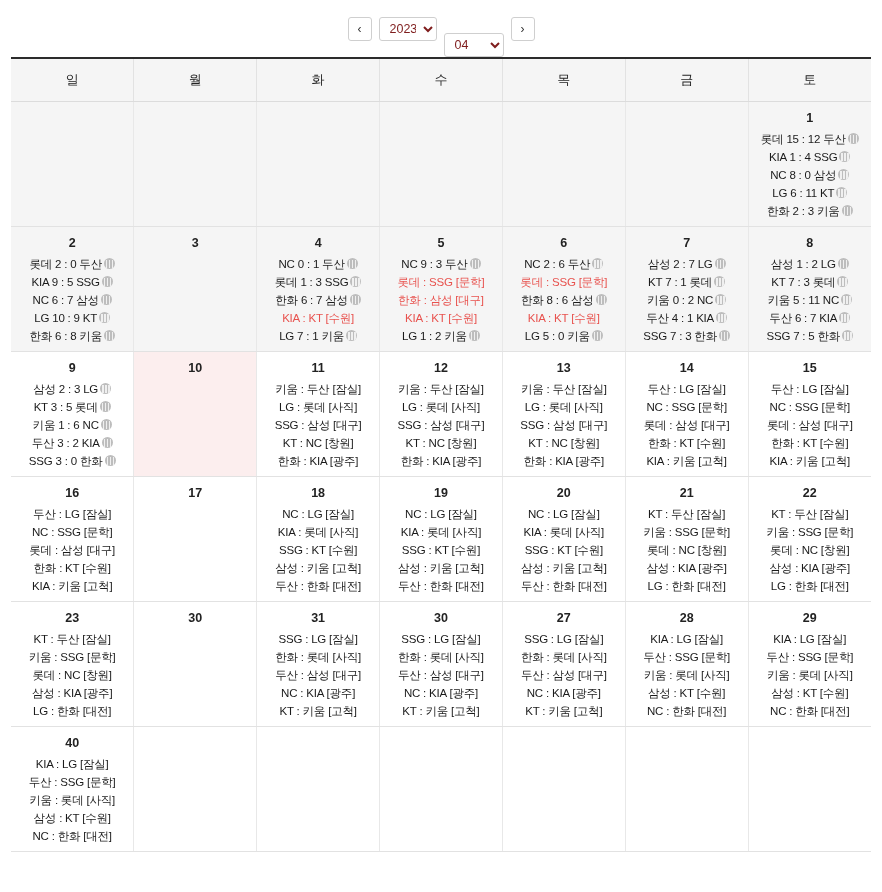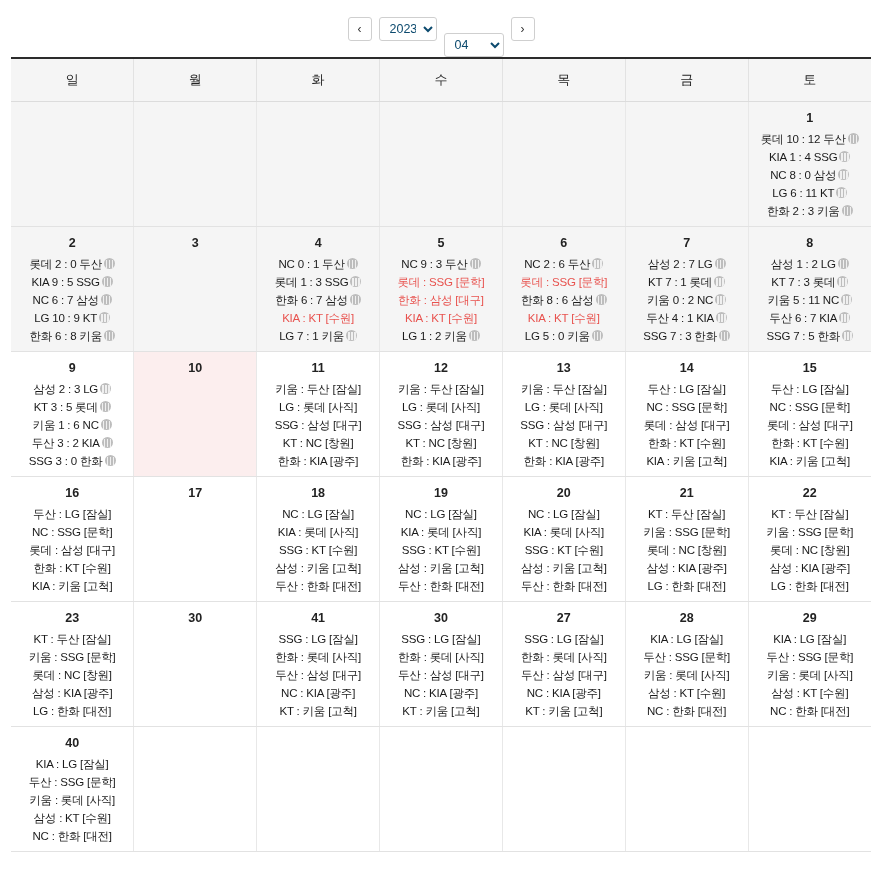--- a/index.html
+++ b/index.html
@@ -39,21 +39,21 @@
     cursor: pointer;
     padding: 0;
     box-sizing: border-box;
     font-family: "Liberation Sans", sans-serif;
   }
   .nav-select {
     height: 24px;
     border: 1px solid #cfcfcf;
     border-radius: 3px;
     background: #ffffff;
-    color: #0c4a6e;
+    color: #7f1d1d;
     font-size: 12.5px;
     padding: 0 4px 0 6px;
     box-sizing: border-box;
     font-family: "Liberation Sans", sans-serif;
     cursor: pointer;
   }
   .sel-year { width: 58px; }
   .sel-month { width: 60px; margin-top: 32px; }
 
   
@@ -165,21 +165,21 @@
       <tbody id="cal-body">
           <tr class="shaded">
             <td class="empty-cell"></td>
             <td class="empty-cell"></td>
             <td class="empty-cell"></td>
             <td class="empty-cell"></td>
             <td class="empty-cell"></td>
             <td class="empty-cell"></td>
             <td>
               <span class="daynum">1</span>
-              <div class="game"><span>롯데 10 : 12 두산</span><span class="vod"></span></div>
+              <div class="game"><span>롯데 15 : 12 두산</span><span class="vod"></span></div>
               <div class="game"><span>KIA 1 : 4 SSG</span><span class="vod"></span></div>
               <div class="game"><span>NC 8 : 0 삼성</span><span class="vod"></span></div>
               <div class="game"><span>LG 6 : 11 KT</span><span class="vod"></span></div>
               <div class="game"><span>한화 2 : 3 키움</span><span class="vod"></span></div>
             </td>
           </tr>
           <tr class="shaded">
             <td>
               <span class="daynum">2</span>
               <div class="game"><span>롯데 2 : 0 두산</span><span class="vod"></span></div>
@@ -344,21 +344,21 @@
               <div class="game"><span>KT : 두산 [잠실]</span></div>
               <div class="game"><span>키움 : SSG [문학]</span></div>
               <div class="game"><span>롯데 : NC [창원]</span></div>
               <div class="game"><span>삼성 : KIA [광주]</span></div>
               <div class="game"><span>LG : 한화 [대전]</span></div>
             </td>
             <td>
               <span class="daynum">30</span>
             </td>
             <td>
-              <span class="daynum">41</span>
+              <span class="daynum">31</span>
               <div class="game"><span>SSG : LG [잠실]</span></div>
               <div class="game"><span>한화 : 롯데 [사직]</span></div>
               <div class="game"><span>두산 : 삼성 [대구]</span></div>
               <div class="game"><span>NC : KIA [광주]</span></div>
               <div class="game"><span>KT : 키움 [고척]</span></div>
             </td>
             <td>
               <span class="daynum">30</span>
               <div class="game"><span>SSG : LG [잠실]</span></div>
               <div class="game"><span>한화 : 롯데 [사직]</span></div>

